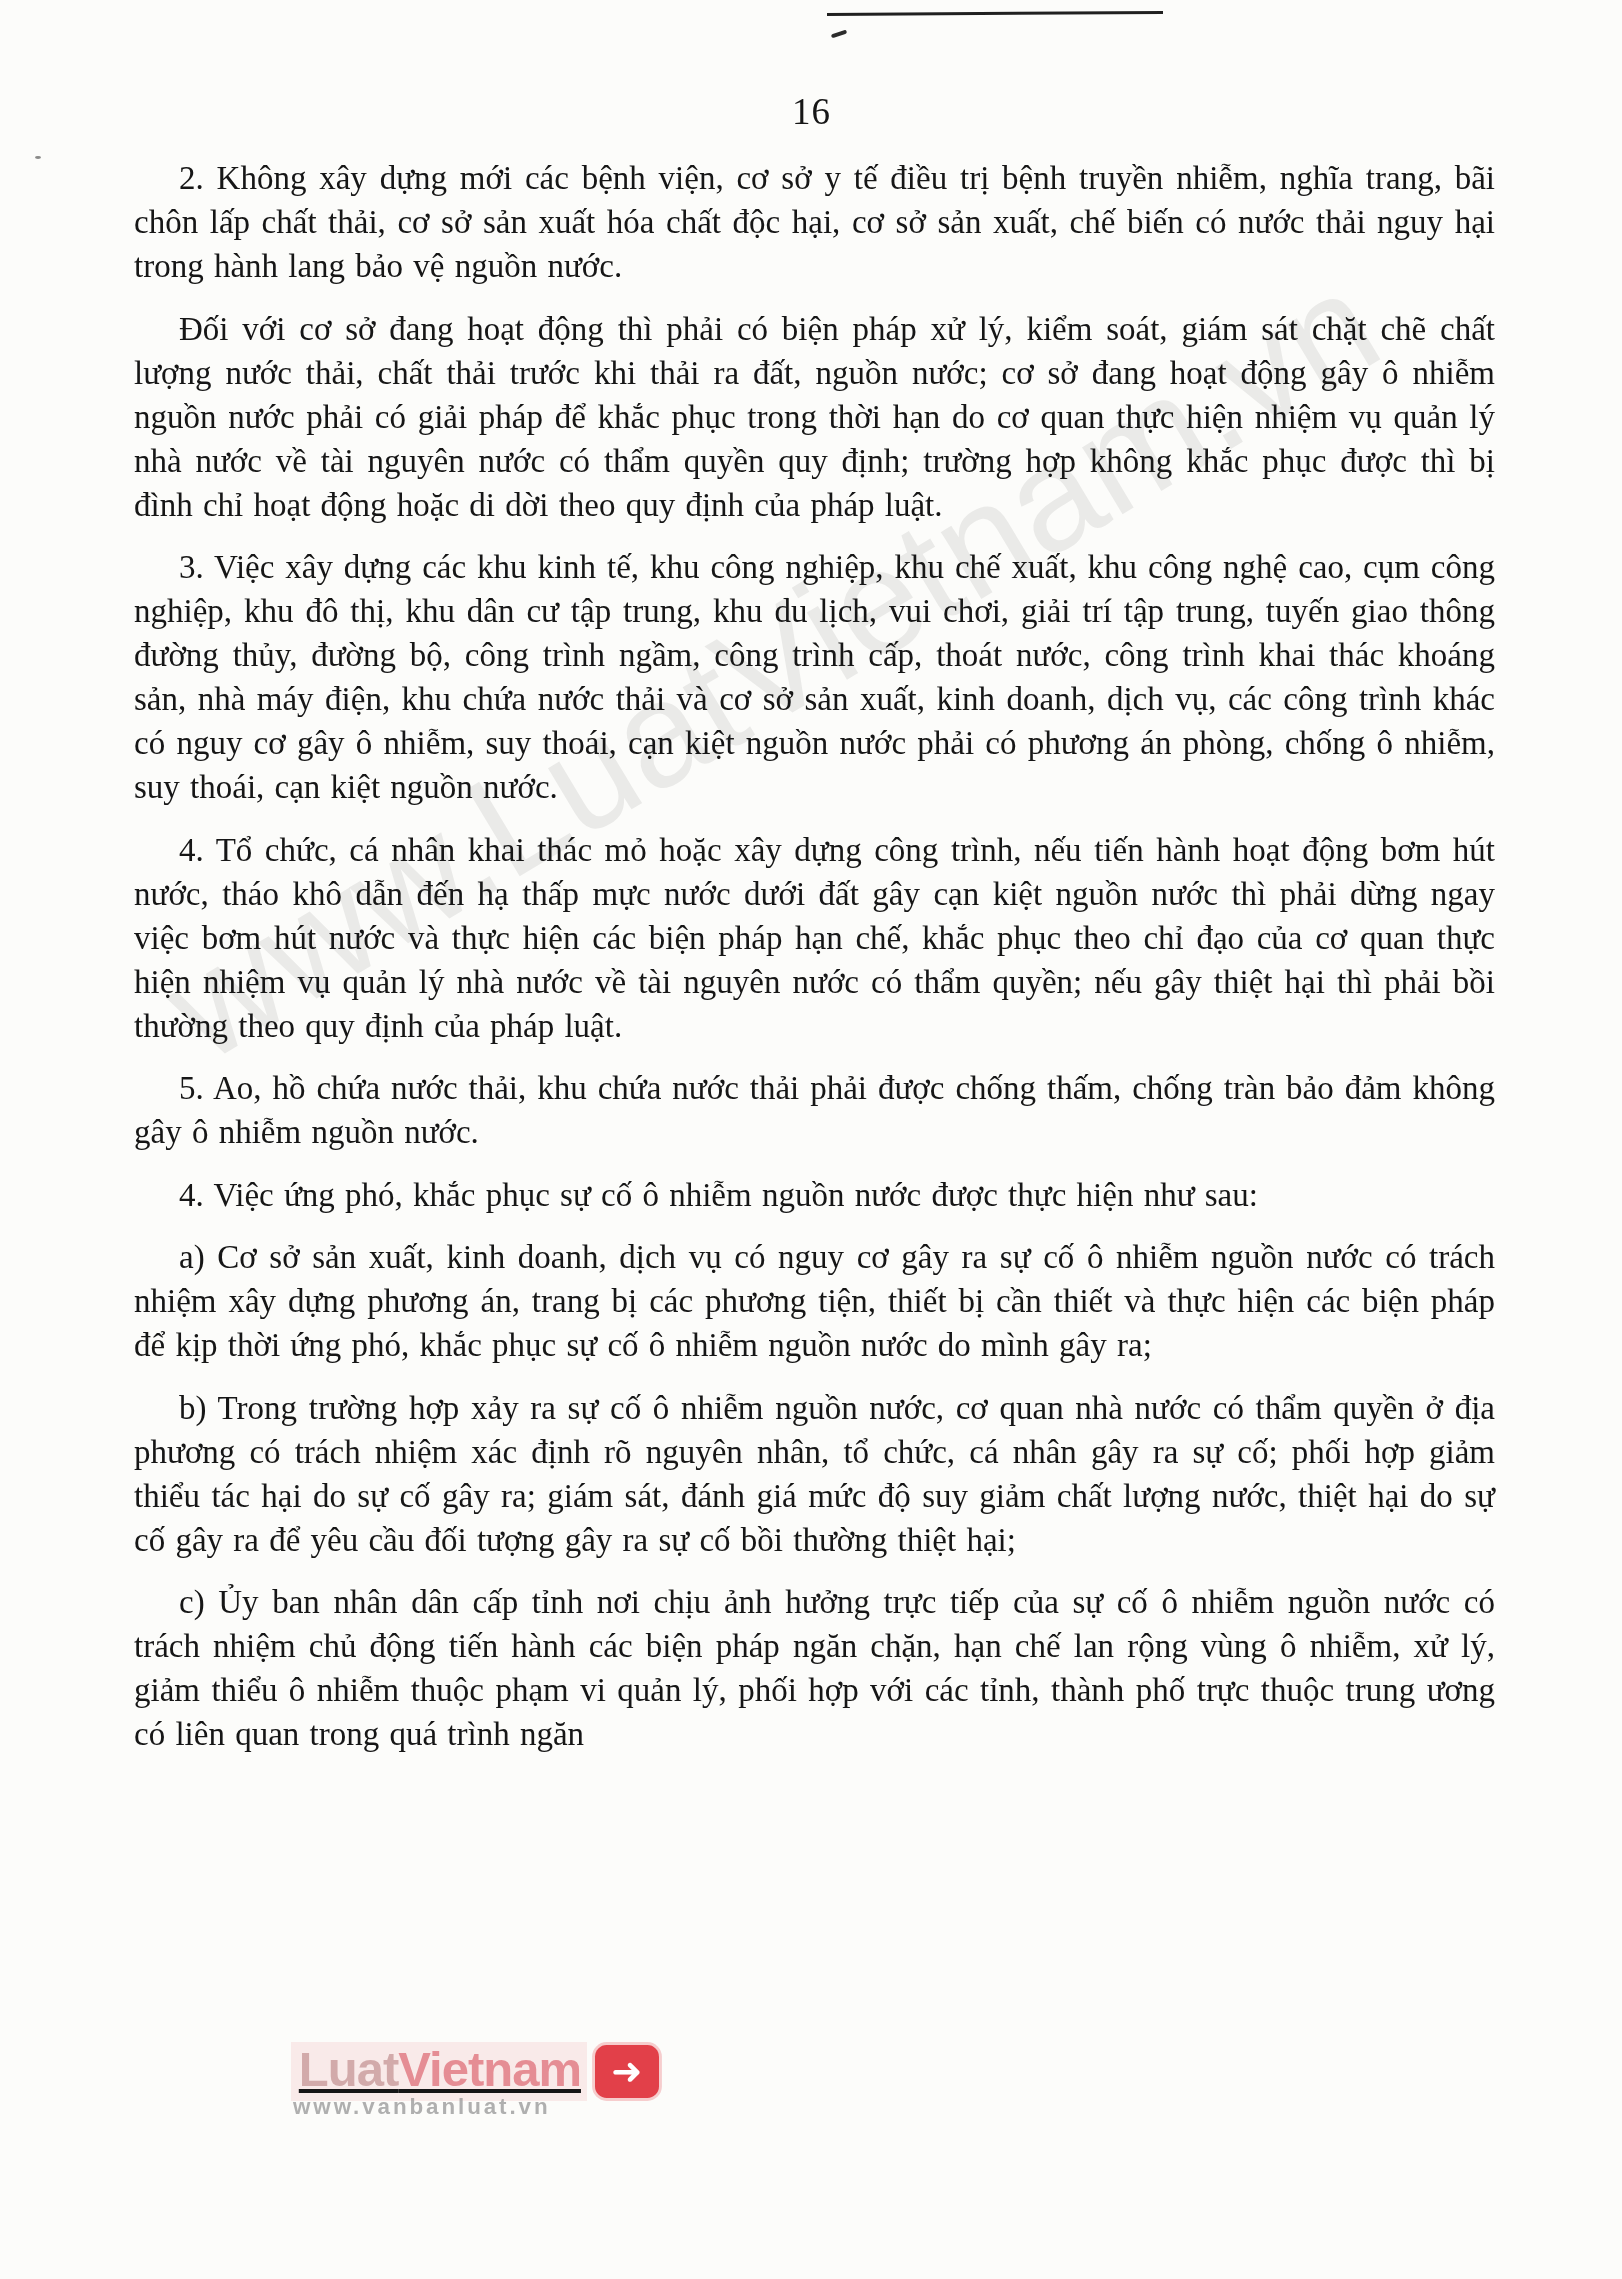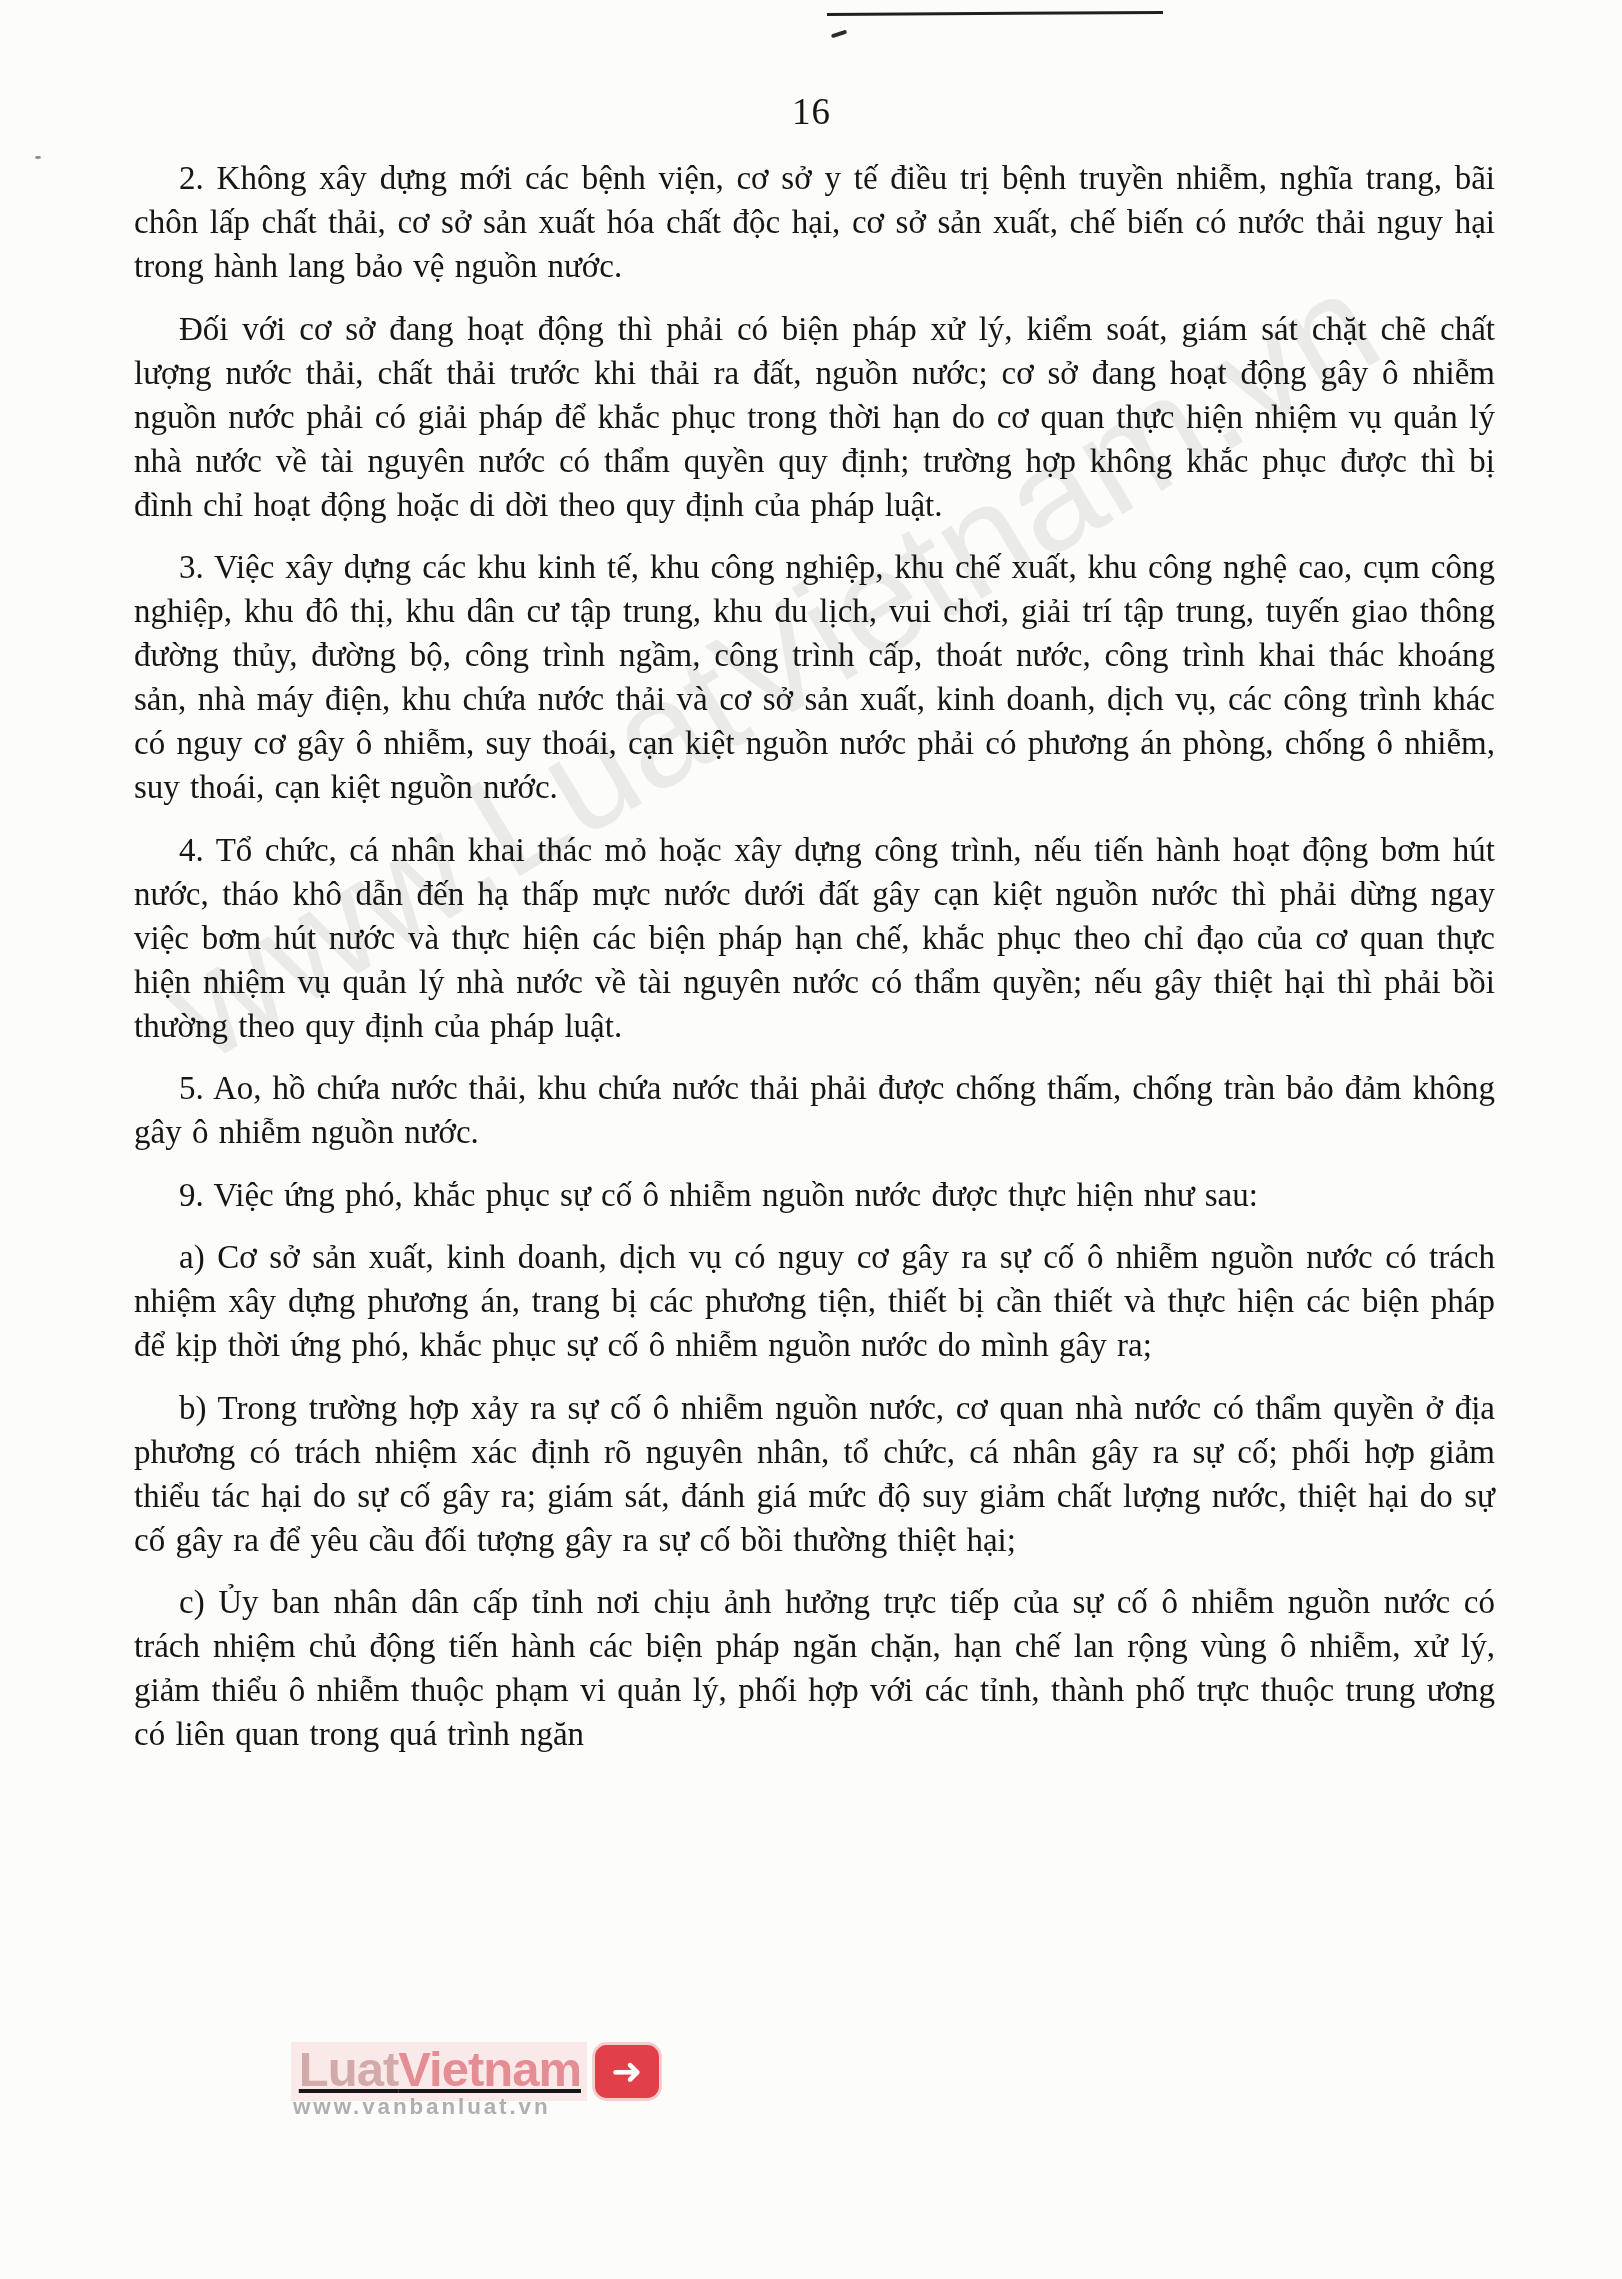--- a/index.html
+++ b/index.html
@@ -154,20 +154,20 @@
     </span>
   </div>
   <div class="wm-logo-sub">www.vanbanluat.vn</div>
 
   <div class="content">
     <p class="body-para">2. Không xây dựng mới các bệnh viện, cơ sở y tế điều trị bệnh truyền nhiễm, nghĩa trang, bãi chôn lấp chất thải, cơ sở sản xuất hóa chất độc hại, cơ sở sản xuất, chế biến có nước thải nguy hại trong hành lang bảo vệ nguồn nước.</p>
     <p class="body-para">Đối với cơ sở đang hoạt động thì phải có biện pháp xử lý, kiểm soát, giám sát chặt chẽ chất lượng nước thải, chất thải trước khi thải ra đất, nguồn nước; cơ sở đang hoạt động gây ô nhiễm nguồn nước phải có giải pháp để khắc phục trong thời hạn do cơ quan thực hiện nhiệm vụ quản lý nhà nước về tài nguyên nước có thẩm quyền quy định; trường hợp không khắc phục được thì bị đình chỉ hoạt động hoặc di dời theo quy định của pháp luật.</p>
     <p class="body-para">3. Việc xây dựng các khu kinh tế, khu công nghiệp, khu chế xuất, khu công nghệ cao, cụm công nghiệp, khu đô thị, khu dân cư tập trung, khu du lịch, vui chơi, giải trí tập trung, tuyến giao thông đường thủy, đường bộ, công trình ngầm, công trình cấp, thoát nước, công trình khai thác khoáng sản, nhà máy điện, khu chứa nước thải và cơ sở sản xuất, kinh doanh, dịch vụ, các công trình khác có nguy cơ gây ô nhiễm, suy thoái, cạn kiệt nguồn nước phải có phương án phòng, chống ô nhiễm, suy thoái, cạn kiệt nguồn nước.</p>
     <p class="body-para">4. Tổ chức, cá nhân khai thác mỏ hoặc xây dựng công trình, nếu tiến hành hoạt động bơm hút nước, tháo khô dẫn đến hạ thấp mực nước dưới đất gây cạn kiệt nguồn nước thì phải dừng ngay việc bơm hút nước và thực hiện các biện pháp hạn chế, khắc phục theo chỉ đạo của cơ quan thực hiện nhiệm vụ quản lý nhà nước về tài nguyên nước có thẩm quyền; nếu gây thiệt hại thì phải bồi thường theo quy định của pháp luật.</p>
     <p class="body-para">5. Ao, hồ chứa nước thải, khu chứa nước thải phải được chống thấm, chống tràn bảo đảm không gây ô nhiễm nguồn nước.</p>
-    <p class="body-para">9. Việc ứng phó, khắc phục sự cố ô nhiễm nguồn nước được thực hiện như sau:</p>
+    <p class="body-para">4. Việc ứng phó, khắc phục sự cố ô nhiễm nguồn nước được thực hiện như sau:</p>
     <p class="body-para">a) Cơ sở sản xuất, kinh doanh, dịch vụ có nguy cơ gây ra sự cố ô nhiễm nguồn nước có trách nhiệm xây dựng phương án, trang bị các phương tiện, thiết bị cần thiết và thực hiện các biện pháp để kịp thời ứng phó, khắc phục sự cố ô nhiễm nguồn nước do mình gây ra;</p>
     <p class="body-para">b) Trong trường hợp xảy ra sự cố ô nhiễm nguồn nước, cơ quan nhà nước có thẩm quyền ở địa phương có trách nhiệm xác định rõ nguyên nhân, tổ chức, cá nhân gây ra sự cố; phối hợp giảm thiểu tác hại do sự cố gây ra; giám sát, đánh giá mức độ suy giảm chất lượng nước, thiệt hại do sự cố gây ra để yêu cầu đối tượng gây ra sự cố bồi thường thiệt hại;</p>
     <p class="body-para">c) Ủy ban nhân dân cấp tỉnh nơi chịu ảnh hưởng trực tiếp của sự cố ô nhiễm nguồn nước có trách nhiệm chủ động tiến hành các biện pháp ngăn chặn, hạn chế lan rộng vùng ô nhiễm, xử lý, giảm thiểu ô nhiễm thuộc phạm vi quản lý, phối hợp với các tỉnh, thành phố trực thuộc trung ương có liên quan trong quá trình ngăn</p>
   </div>
 
 </div>
 
 
 </body></html>

